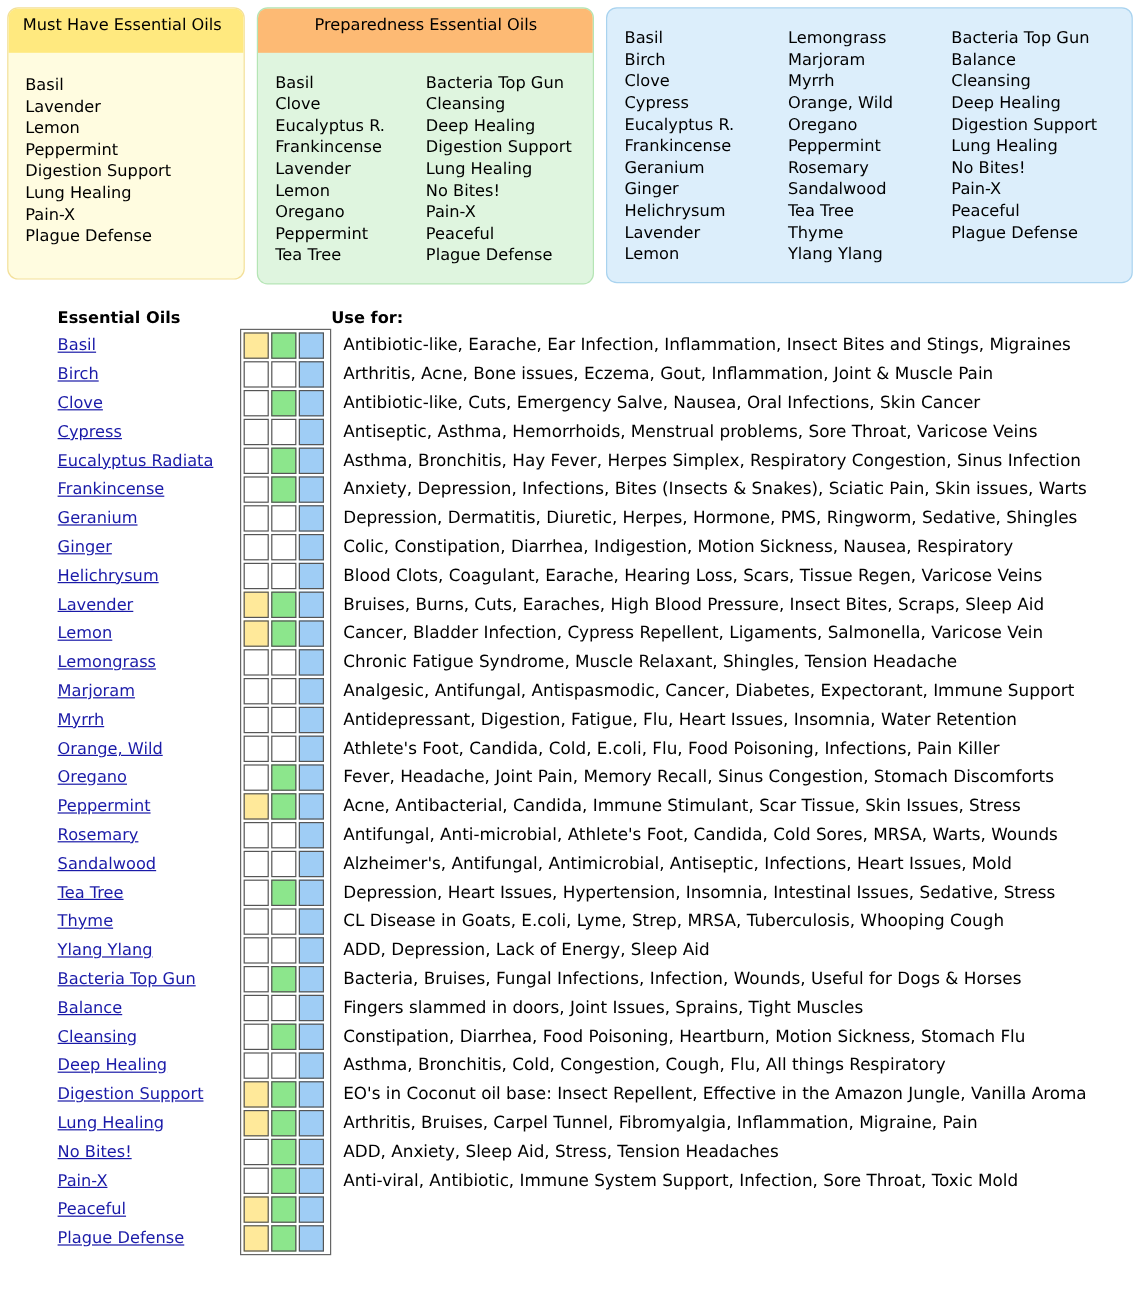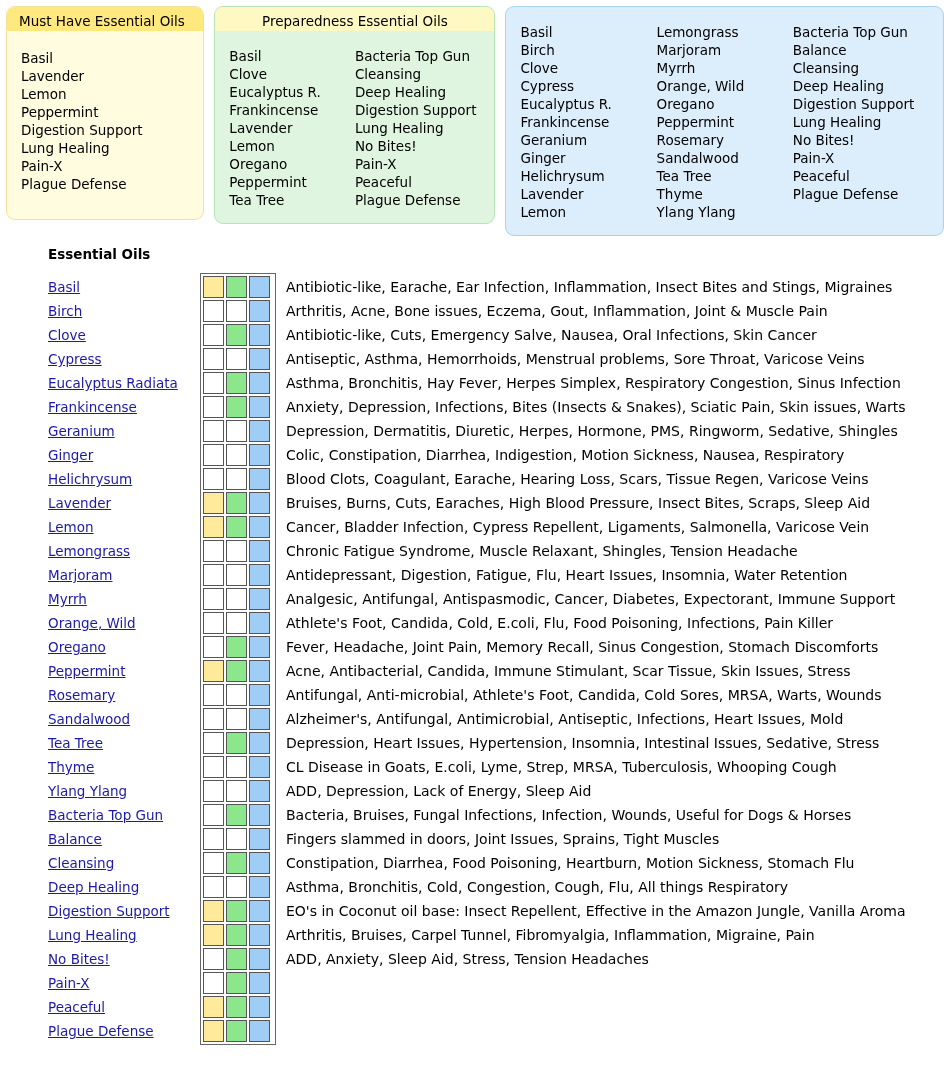--- a/index.html
+++ b/index.html
@@ -25,21 +25,21 @@
     box-sizing: border-box;
   }
   .card {
     border-radius: 9px;
     overflow: hidden;
     box-sizing: border-box;
   }
   .card-header {
     text-align: center;
     font-size: 13.5px;
-    padding: 7px 6px 2px 6px;
+    padding: 7px 6px 15px 6px;
     line-height: 1.1;
   }
   .card-body {
     display: flex;
     padding: 14px 14px 14px 14px;
     box-sizing: border-box;
   }
   .card-col {
     display: flex;
     flex-direction: column;
@@ -51,37 +51,38 @@
   }
 
   
   #card-must-have { width: 199px; background: #fffce0; border: 1px solid #f3e09a; }
   #card-must-have .card-header { background: #ffe97f; text-align: left; padding-left: 12px; font-size: 13.5px; }
   #card-must-have .card-body { padding-top: 18px; padding-bottom: 26px; }
   #card-must-have .card-col { width: 100%; }
 
   
   #card-preparedness { width: 282px; background: #dff5df; border: 1px solid #b5e5b5; }
-  #card-preparedness .card-header { background: #fef9c3; }
+  #card-preparedness .card-header { background: #fdba74; }
   #card-preparedness .card-body { padding-top: 16px; padding-bottom: 14px; }
   #card-preparedness .card-col { width: 50%; }
 
   
   #card-apothecary { width: 440px; background: #dceefb; border: 1px solid #a9d3ef; }
   #card-apothecary .card-header { background: #8fcbf0; }
   #card-apothecary .card-body { padding-top: 16px; padding-bottom: 14px; }
   #card-apothecary .card-col { width: 33.33%; }
 
   
   #table-section {
     padding: 0 0 0 48px;
     box-sizing: border-box;
   }
   #table-headers {
     display: flex;
+    align-items: flex-end;
     height: 26px;
     margin-top: 10px;
   }
   .col-head {
     font-size: 13.5px;
     font-weight: bold;
     color: #000;
   }
   #head-oils { width: 152px; }
   #head-spacer { width: 76px; }
@@ -232,20 +233,21 @@
     </div>
   </div>
 
 </div>
 
 <div id="table-section">
 
   <div id="table-headers">
     <div class="col-head" id="head-oils">Essential Oils</div>
     <div class="col-head" id="head-spacer"></div>
+    <div class="col-head" id="head-usefor">Use for:</div>
   </div>
 
   <div id="oil-table">
     <div id="names-col">
         <div class="oil-name-cell"><span class="oil-link">Basil</span></div>
         <div class="oil-name-cell"><span class="oil-link">Birch</span></div>
         <div class="oil-name-cell"><span class="oil-link">Clove</span></div>
         <div class="oil-name-cell"><span class="oil-link">Cypress</span></div>
         <div class="oil-name-cell"><span class="oil-link">Eucalyptus Radiata</span></div>
         <div class="oil-name-cell"><span class="oil-link">Frankincense</span></div>
@@ -444,33 +446,34 @@
         <div class="usefor-cell">Antibiotic-like, Cuts, Emergency Salve, Nausea, Oral Infections, Skin Cancer</div>
         <div class="usefor-cell">Antiseptic, Asthma, Hemorrhoids, Menstrual problems, Sore Throat, Varicose Veins</div>
         <div class="usefor-cell">Asthma, Bronchitis, Hay Fever, Herpes Simplex, Respiratory Congestion, Sinus Infection</div>
         <div class="usefor-cell">Anxiety, Depression, Infections, Bites (Insects &amp; Snakes), Sciatic Pain, Skin issues, Warts</div>
         <div class="usefor-cell">Depression, Dermatitis, Diuretic, Herpes, Hormone, PMS, Ringworm, Sedative, Shingles</div>
         <div class="usefor-cell">Colic, Constipation, Diarrhea, Indigestion, Motion Sickness, Nausea, Respiratory</div>
         <div class="usefor-cell">Blood Clots, Coagulant, Earache, Hearing Loss, Scars, Tissue Regen, Varicose Veins</div>
         <div class="usefor-cell">Bruises, Burns, Cuts, Earaches, High Blood Pressure, Insect Bites, Scraps, Sleep Aid</div>
         <div class="usefor-cell">Cancer, Bladder Infection, Cypress Repellent, Ligaments, Salmonella, Varicose Vein</div>
         <div class="usefor-cell">Chronic Fatigue Syndrome, Muscle Relaxant, Shingles, Tension Headache</div>
+        <div class="usefor-cell">Analgesic, Antifungal, Antispasmodic, Cancer, Diabetes, Expectorant, Immune Support</div>
         <div class="usefor-cell">Antidepressant, Digestion, Fatigue, Flu, Heart Issues, Insomnia, Water Retention</div>
-        <div class="usefor-cell">Analgesic, Antifungal, Antispasmodic, Cancer, Diabetes, Expectorant, Immune Support</div>
         <div class="usefor-cell">Athlete's Foot, Candida, Cold, E.coli, Flu, Food Poisoning, Infections, Pain Killer</div>
         <div class="usefor-cell">Fever, Headache, Joint Pain, Memory Recall, Sinus Congestion, Stomach Discomforts</div>
         <div class="usefor-cell">Acne, Antibacterial, Candida, Immune Stimulant, Scar Tissue, Skin Issues, Stress</div>
         <div class="usefor-cell">Antifungal, Anti-microbial, Athlete's Foot, Candida, Cold Sores, MRSA, Warts, Wounds</div>
         <div class="usefor-cell">Alzheimer's, Antifungal, Antimicrobial, Antiseptic, Infections, Heart Issues, Mold</div>
         <div class="usefor-cell">Depression, Heart Issues, Hypertension, Insomnia, Intestinal Issues, Sedative, Stress</div>
         <div class="usefor-cell">CL Disease in Goats, E.coli, Lyme, Strep, MRSA, Tuberculosis, Whooping Cough</div>
         <div class="usefor-cell">ADD, Depression, Lack of Energy, Sleep Aid</div>
         <div class="usefor-cell">Bacteria, Bruises, Fungal Infections, Infection, Wounds, Useful for Dogs &amp; Horses</div>
         <div class="usefor-cell">Fingers slammed in doors, Joint Issues, Sprains, Tight Muscles</div>
         <div class="usefor-cell">Constipation, Diarrhea, Food Poisoning, Heartburn, Motion Sickness, Stomach Flu</div>
         <div class="usefor-cell">Asthma, Bronchitis, Cold, Congestion, Cough, Flu, All things Respiratory</div>
         <div class="usefor-cell">EO's in Coconut oil base: Insect Repellent, Effective in the Amazon Jungle, Vanilla Aroma</div>
         <div class="usefor-cell">Arthritis, Bruises, Carpel Tunnel, Fibromyalgia, Inflammation, Migraine, Pain</div>
         <div class="usefor-cell">ADD, Anxiety, Sleep Aid, Stress, Tension Headaches</div>
+        <div class="usefor-cell">Anti-viral, Antibiotic, Immune System Support, Infection, Sore Throat, Toxic Mold</div>
       </div>
   </div>
 
 </div>
 
 </body></html>

